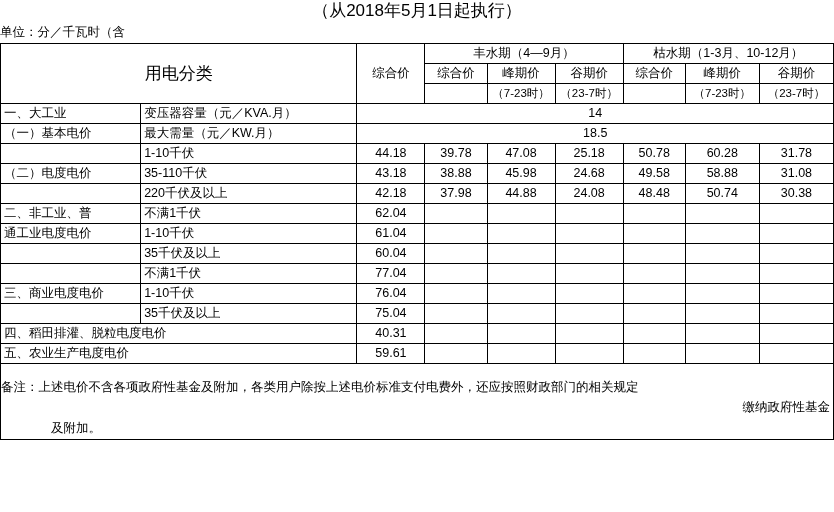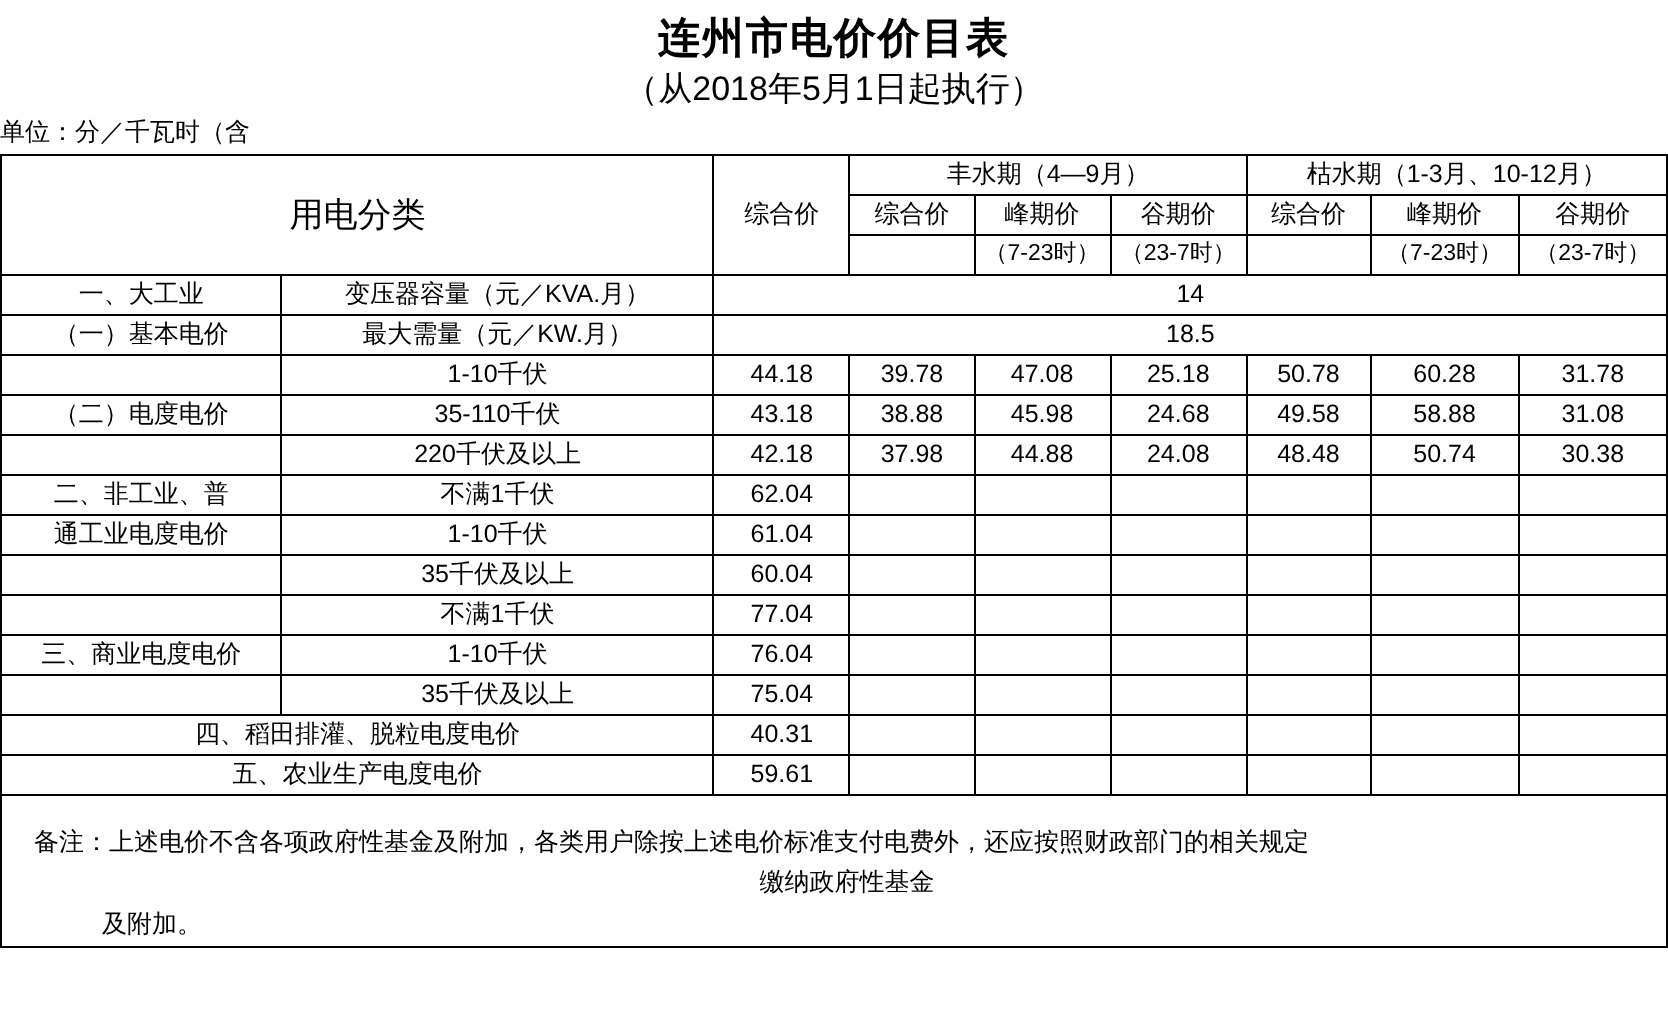--- a/index.html
+++ b/index.html
@@ -50,31 +50,30 @@
   }
   table.main td {
     border: 1px solid #000000;
     padding: 0 3px;
     vertical-align: middle;
     height: 20px;
     line-height: 15px;
     box-sizing: border-box;
   }
   .c-center { text-align: center; }
-  .c-left { text-align: center; }
+  .c-left { text-align: left; }
   .hdr-main { font-size: 17px; }
   .small { font-size: 11.5px; margin-left: 36px; }
   .rowlabel { white-space: nowrap; }
 </style>
 </head>
 <body>
 
 <div class="page">
 
-  <div class="title">连州市电价价目表</div>
   <div class="subtitle">（从2018年5月1日起执行）</div>
   <div class="unitline">单位：分／千瓦时（含</div>
 
   <table class="main">
     <colgroup>
       <col style="width:140px">
       <col style="width:216px">
       <col style="width:68px">
       <col style="width:62px">
       <col style="width:68px">
@@ -250,24 +249,24 @@
       <td class="c-center"></td>
       <td class="c-center"></td>
       <td class="c-center"></td>
     </tr>
 
     <tr>
       <td colspan="9" style="height:14px; border-left:1px solid #000; border-right:1px solid #000; border-top:1px solid #000; border-bottom:none;"></td>
     </tr>
 
     <tr>
-      <td colspan="9" style="border-top:none; border-bottom:none; text-align:left; padding-left:16px; height:20px;">备注：上述电价不含各项政府性基金及附加，各类用户除按上述电价标准支付电费外，还应按照财政部门的相关规定</td>
-    </tr>
-    <tr>
-      <td colspan="9" style="border-top:none; border-bottom:none; text-align:center; padding-left:16px; height:20px;">缴纳政府性基金</td>
+      <td colspan="9" style="border-top:none; border-bottom:none; text-align:left; padding-left:0; height:20px;">备注：上述电价不含各项政府性基金及附加，各类用户除按上述电价标准支付电费外，还应按照财政部门的相关规定</td>
+    </tr>
+    <tr>
+      <td colspan="9" style="border-top:none; border-bottom:none; text-align:right; padding-left:16px; height:20px;">缴纳政府性基金</td>
     </tr>
     <tr>
       <td colspan="9" style="border-top:none; text-align:left; padding-left:50px; height:22px;">及附加。</td>
     </tr>
 
   </tbody>
     </table>
 
 </div>
 

